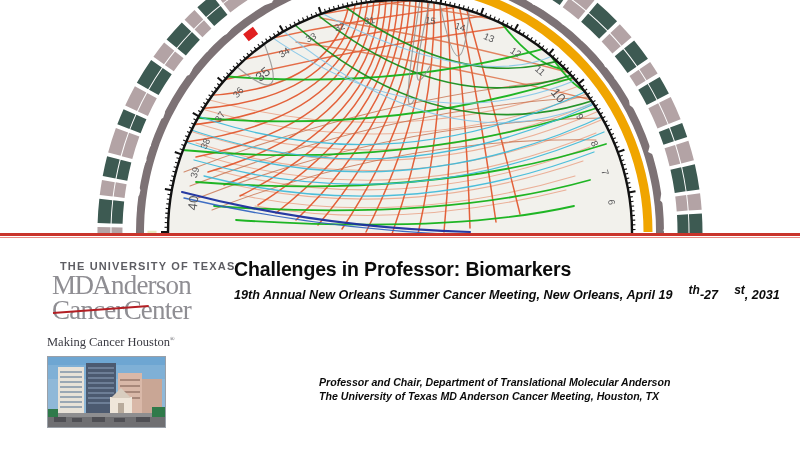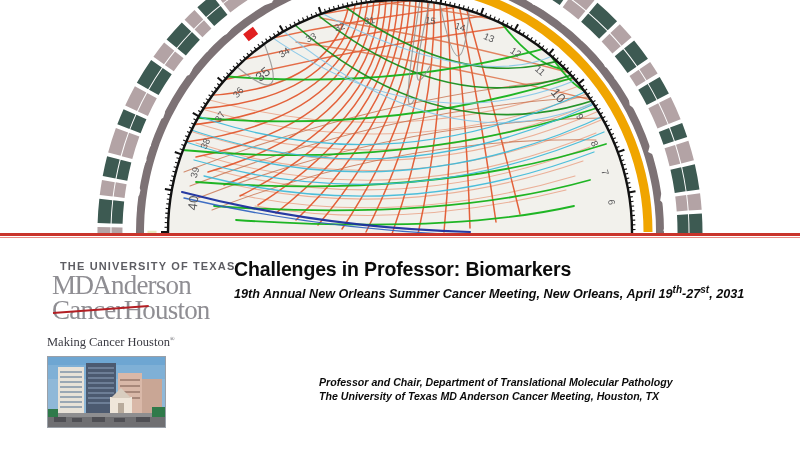--- a/index.html
+++ b/index.html
@@ -126,21 +126,21 @@
   #talk-subtitle {
     font-family: "Liberation Sans", sans-serif;
     font-weight: bold;
     font-style: italic;
     font-size: 12.6px;
     color: #0b0b0b;
     line-height: 16px;
     margin-top: 2px;
     width: 553px;
   }
-  #talk-subtitle sup { font-size: 10px; vertical-align: super; }
+  #talk-subtitle sup { font-size: 12px; vertical-align: super; margin-left: 16px; }
 
   
   #presenter-block {
     position: absolute;
     left: 319px; top: 134px;
     width: 430px;
   }
   #presenter-name {
     font-family: "Liberation Sans", sans-serif;
     font-weight: bold;
@@ -578,21 +578,21 @@
 
   <div id="lower">
 
     <div id="logo-block">
       <div id="logo-uot">THE UNIVERSITY OF TEXAS</div>
       <div id="logo-wordmark">
         <div class="logo-line">
           <span class="tight">MD</span><span>Anderson</span>
         </div>
         <div class="logo-line">
-          <span>Cancer</span><span>Houston</span>
+          <span>Cancer</span><span>Center</span>
         </div>
         <div id="logo-strike"></div>
       </div>
       <div id="logo-tagline">
         <span>Making Cancer Houston</span><sup>®</sup>
       </div>
     </div>
 
     <div id="campus-photo">
       <svg width="117" height="70" viewBox="0 0 117 70">
@@ -655,18 +655,18 @@
     </div>
 
     <div id="title-block">
       <div id="talk-title">Challenges in Professor: Biomarkers</div>
       <div id="talk-subtitle">
         <span>19th Annual New Orleans Summer Cancer Meeting, New Orleans, April 19</span><sup>th</sup><span>-27</span><sup>st</sup><span>, 2031</span>
       </div>
     </div>
 
     <div id="presenter-block">
-      <div class="presenter-line" id="presenter-affil-1">Professor and Chair, Department of Translational Molecular Pathology</div>
+      <div class="presenter-line" id="presenter-affil-1">Professor and Chair, Department of Translational Molecular Anderson</div>
       <div class="presenter-line">The University of Texas MD Anderson Cancer Meeting, Houston, TX</div>
     </div>
 
   </div>
 </div>
 
 </body></html>

